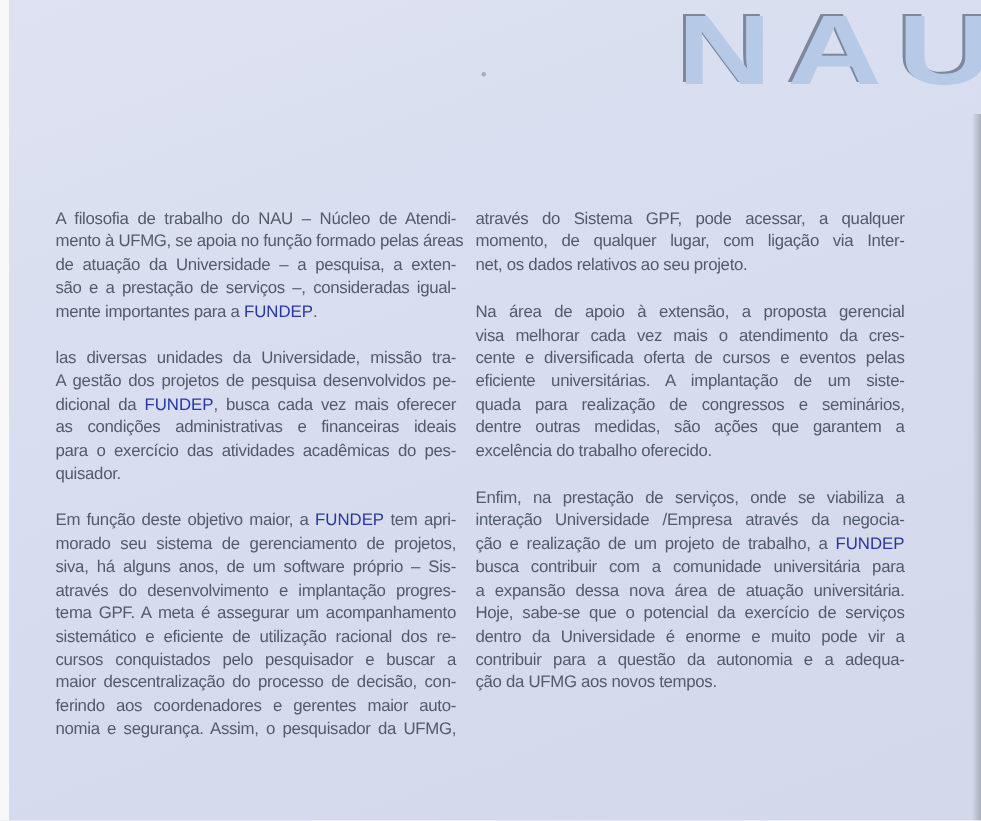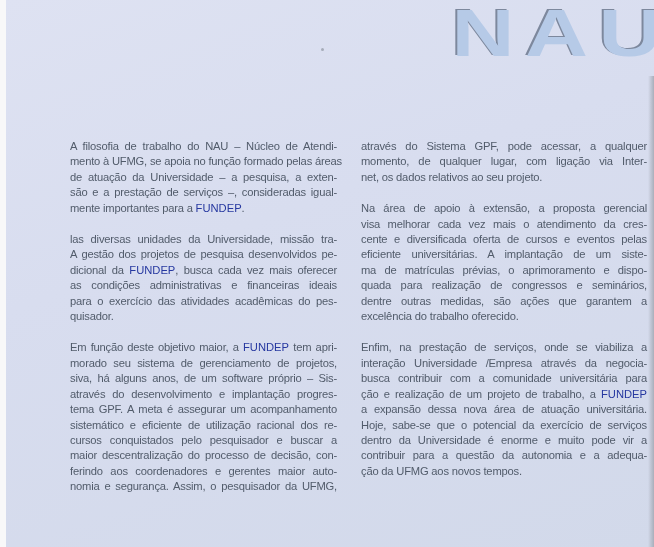--- a/index.html
+++ b/index.html
@@ -24,22 +24,22 @@
     text-shadow: -1.5px -1.5px 0 #7d889d;
     transform: scaleX(1.32); transform-origin: 100% 0;
     white-space: nowrap;
   }
   .speck {
     position: absolute; left: 321px; top: 48px;
     width: 3px; height: 3px; border-radius: 50%;
     background: #a6acb9;
   }
   .content {
-    position: absolute; left: 70px; top: 139px;
-    display: flex; gap: 24px;
+    position: absolute; left: 37px; top: 139px;
+    display: flex; gap: 13px;
     color: #515b6a;
     font-size: 11.2px; letter-spacing: -0.2px; line-height: 15.4px;
   }
   .col-left  { width: 267px; }
   .col-right { width: 286px; }
   .para { margin: 0 0 16px 0; }
   .line {
     text-align: justify;
     text-align-last: justify;
     white-space: nowrap;
@@ -91,30 +91,29 @@
       <div class="para">
         <div class="line"><span>através do Sistema GPF, pode acessar, a qualquer</span></div>
         <div class="line"><span>momento, de qualquer lugar, com ligação via Inter-</span></div>
         <div class="line ragged"><span>net, os dados relativos ao seu projeto.</span></div>
       </div>
       <div class="para">
         <div class="line"><span>Na área de apoio à extensão, a proposta gerencial</span></div>
         <div class="line"><span>visa melhorar cada vez mais o atendimento da cres-</span></div>
         <div class="line"><span>cente e diversificada oferta de cursos e eventos pelas</span></div>
         <div class="line"><span>eficiente universitárias. A implantação de um siste-</span></div>
-        <div class="line"><span>ma de matrículas prévias, o aprimoramento e dispo-</span></div>
         <div class="line"><span>quada para realização de congressos e seminários,</span></div>
         <div class="line"><span>dentre outras medidas, são ações que garantem a</span></div>
         <div class="line ragged"><span>excelência do trabalho oferecido.</span></div>
       </div>
       <div class="para">
         <div class="line"><span>Enfim, na prestação de serviços, onde se viabiliza a</span></div>
         <div class="line"><span>interação Universidade /Empresa através da negocia-</span></div>
+        <div class="line"><span>ção e realização de um projeto de trabalho, a </span><span class="brand">FUNDEP</span></div>
         <div class="line"><span>busca contribuir com a comunidade universitária para</span></div>
-        <div class="line"><span>ção e realização de um projeto de trabalho, a </span><span class="brand">FUNDEP</span></div>
         <div class="line"><span>a expansão dessa nova área de atuação universitária.</span></div>
         <div class="line"><span>Hoje, sabe-se que o potencial da exercício de serviços</span></div>
         <div class="line"><span>dentro da Universidade é enorme e muito pode vir a</span></div>
         <div class="line"><span>contribuir para a questão da autonomia e a adequa-</span></div>
         <div class="line ragged"><span>ção da UFMG aos novos tempos.</span></div>
       </div>
     </div>
 </div>
 
 </body></html>

